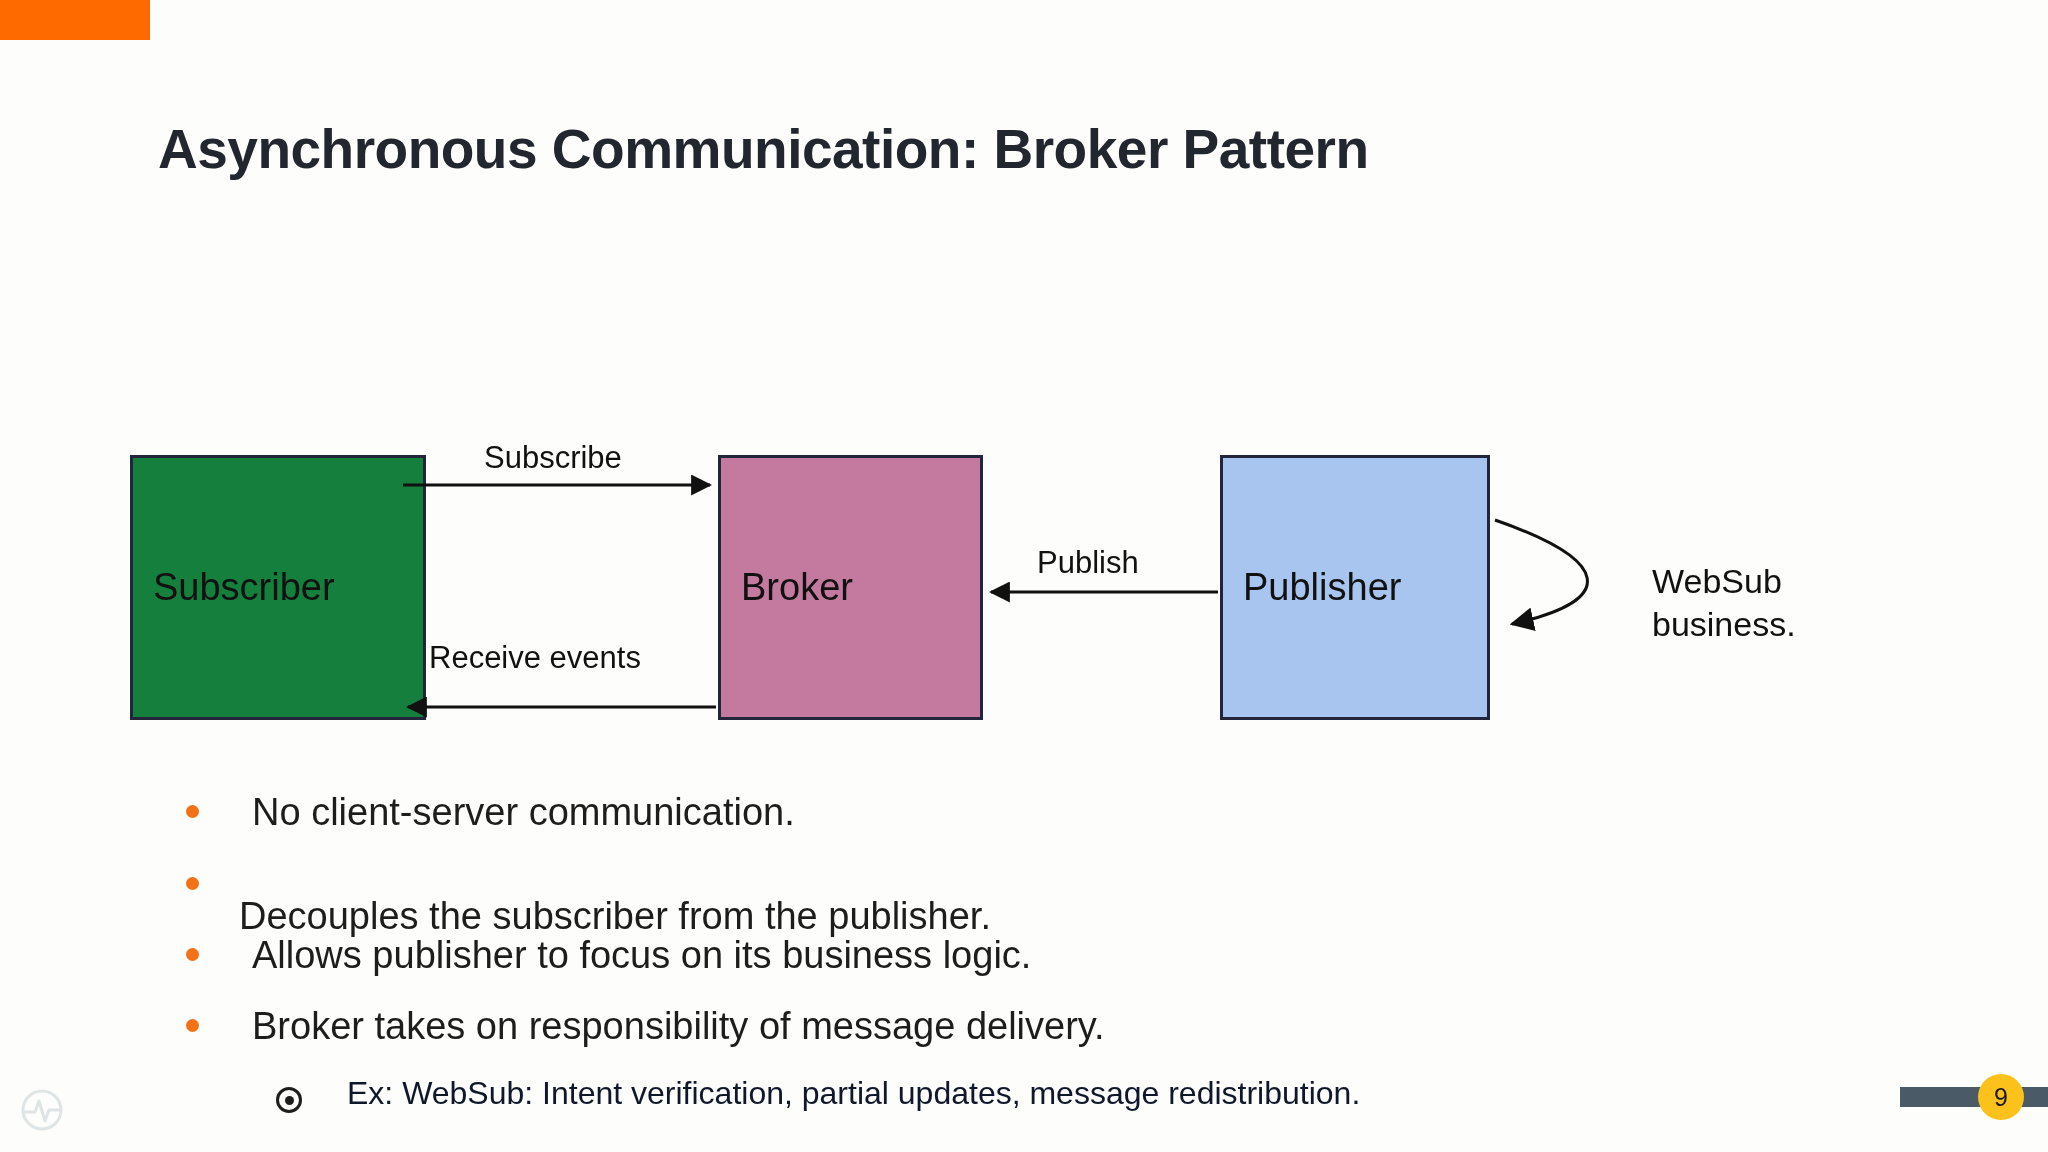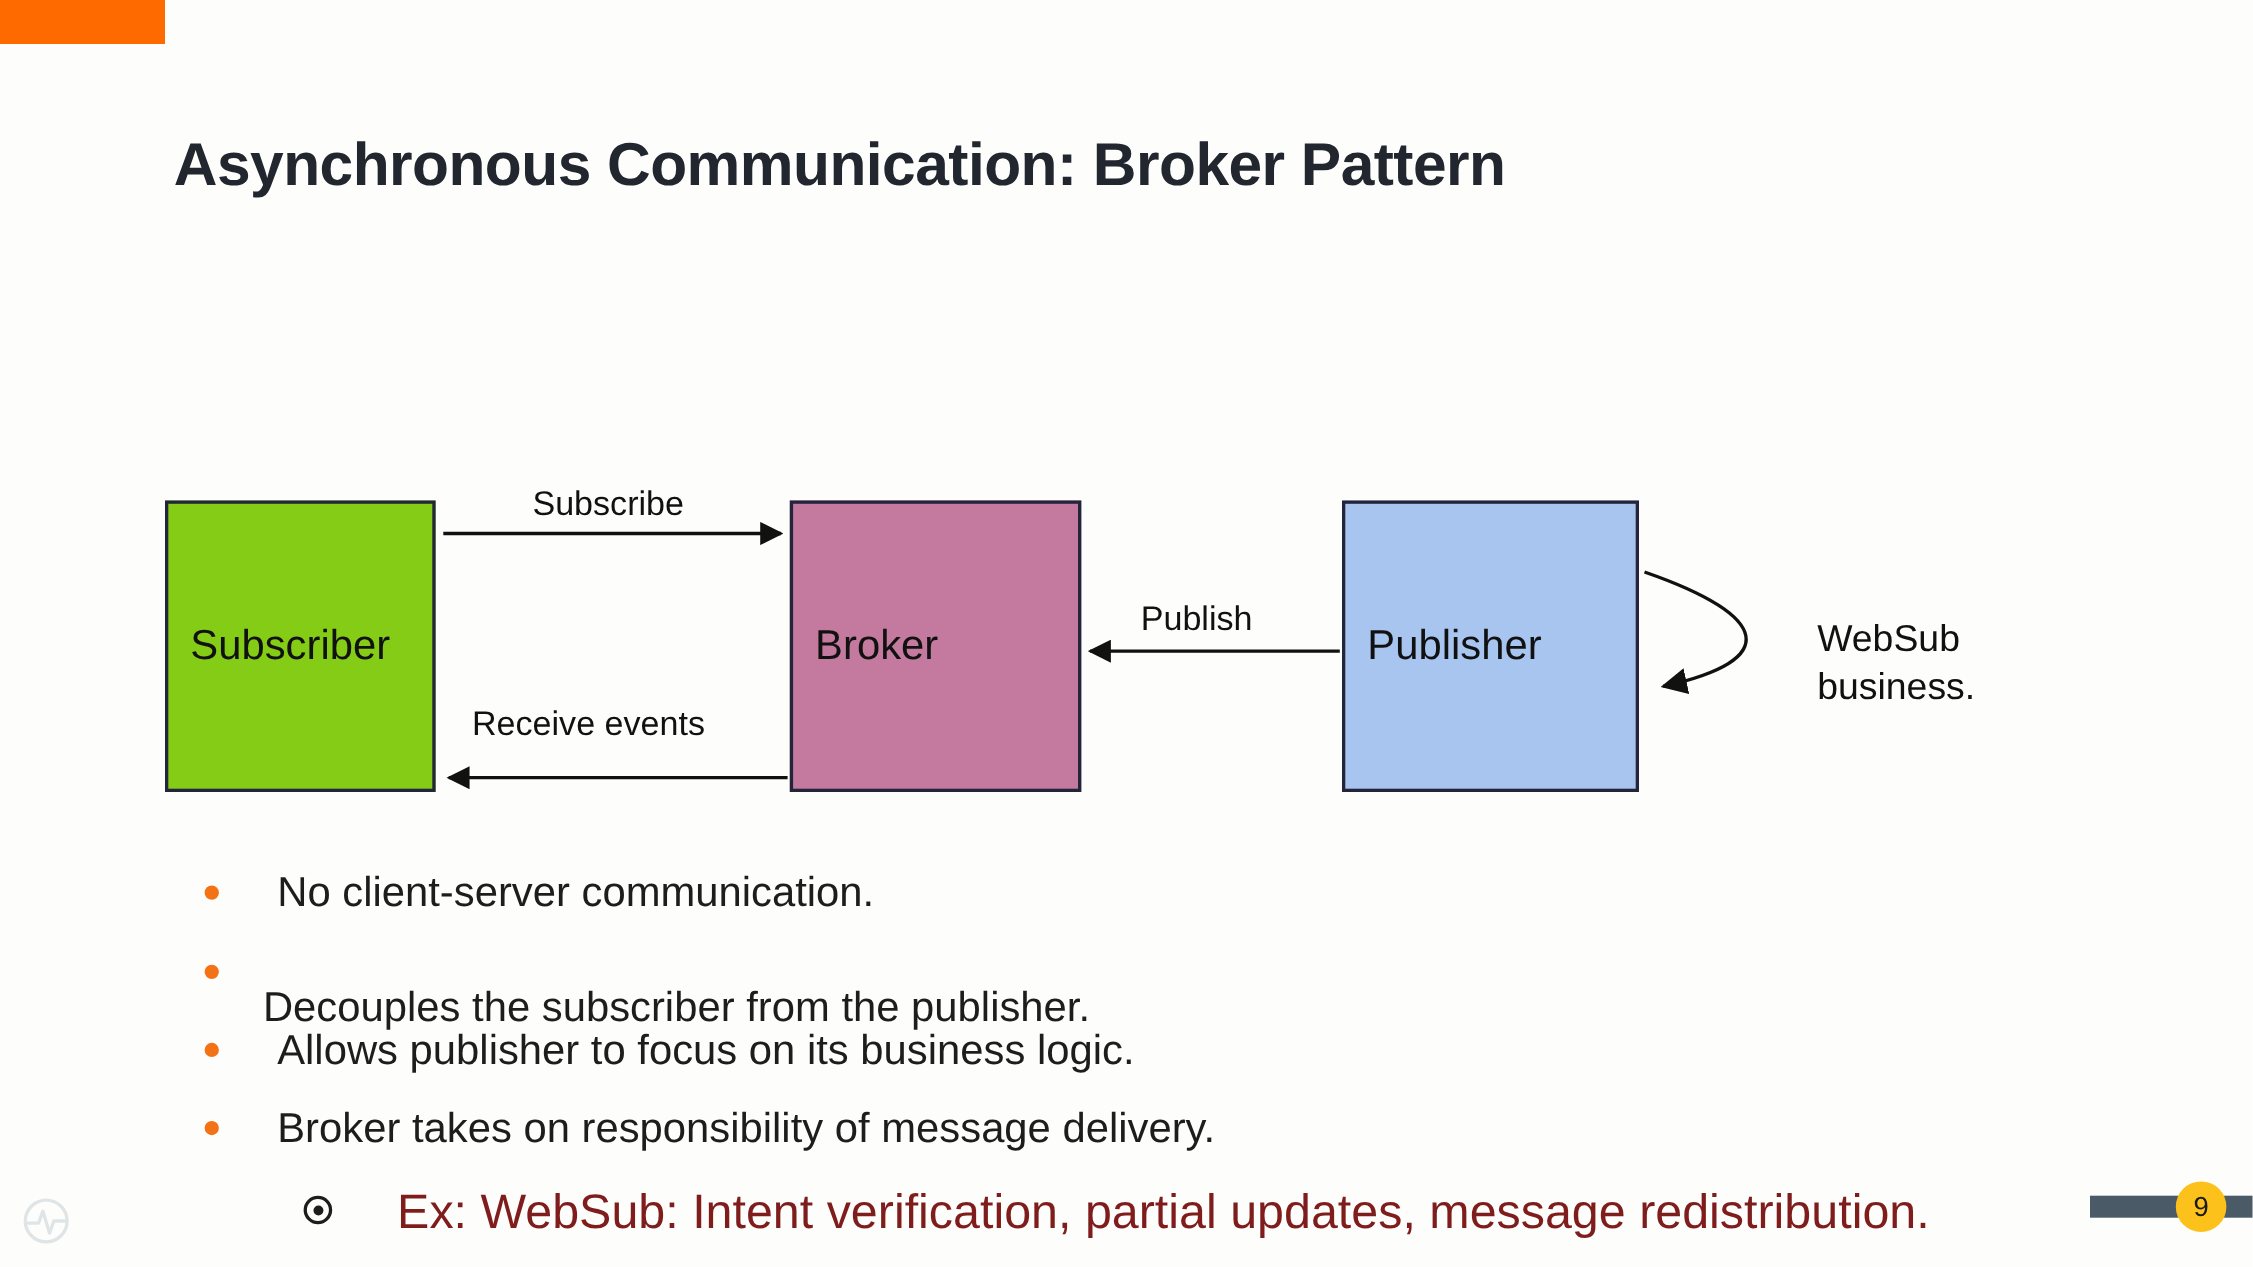--- a/index.html
+++ b/index.html
@@ -79,23 +79,23 @@
     left: 50%;
     top: 50%;
     width: 9px;
     height: 9px;
     margin-left: -4.5px;
     margin-top: -4.5px;
     border-radius: 50%;
     background: #1d1d1d;
   }
   .sub-text {
-    font-size: 44px;
-    color: #7f1d1d;
-    margin-left: 59px;
+    font-size: 32px;
+    color: #0f172a;
+    margin-left: 45px;
     line-height: 1.3;
   }
 
   
   #diagram {
     position: absolute;
     left: 0;
     top: 0;
     width: 2048px;
     height: 1152px;
@@ -167,21 +167,21 @@
 </head>
 <body>
 
 <div id="slide">
 
   <div id="accent-bar"></div>
 
   <div id="page-title">Asynchronous Communication: Broker Pattern</div>
 
 
-  <div class="node-box" style="left:130px; top:455px; width:246px; height:265px; background:#84cc16;margin-left:20px;">
+  <div class="node-box" style="left:130px; top:455px; width:296px; height:265px; background:#15803d;">
     <span class="node-label">Subscriber</span>
   </div>
 
   <div class="node-box" style="left:718px; top:455px; width:265px; height:265px; background:#c4799f;">
     <span class="node-label">Broker</span>
   </div>
 
   <div class="node-box" style="left:1220px; top:455px; width:270px; height:265px; background:#a8c5f0;">
     <span class="node-label">Publisher</span>
   </div>

